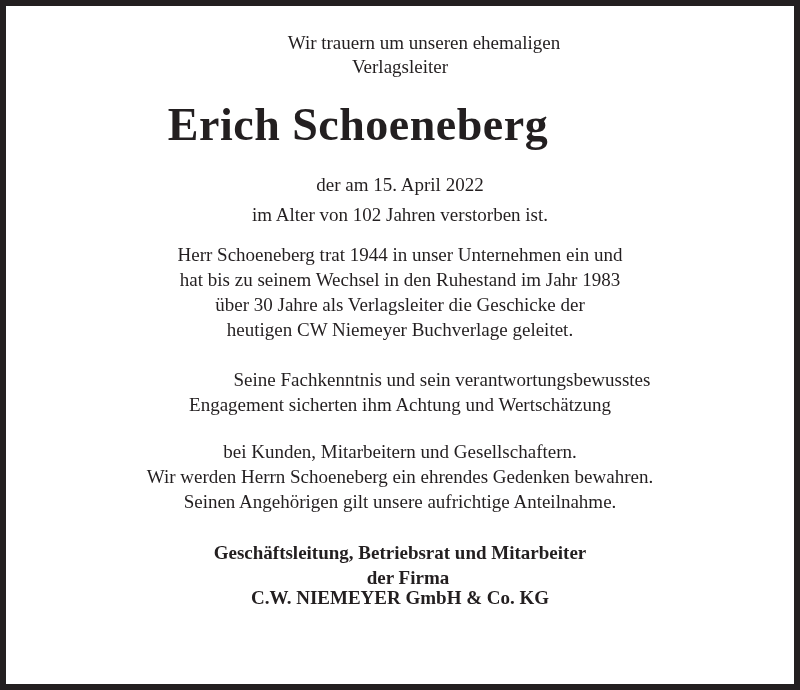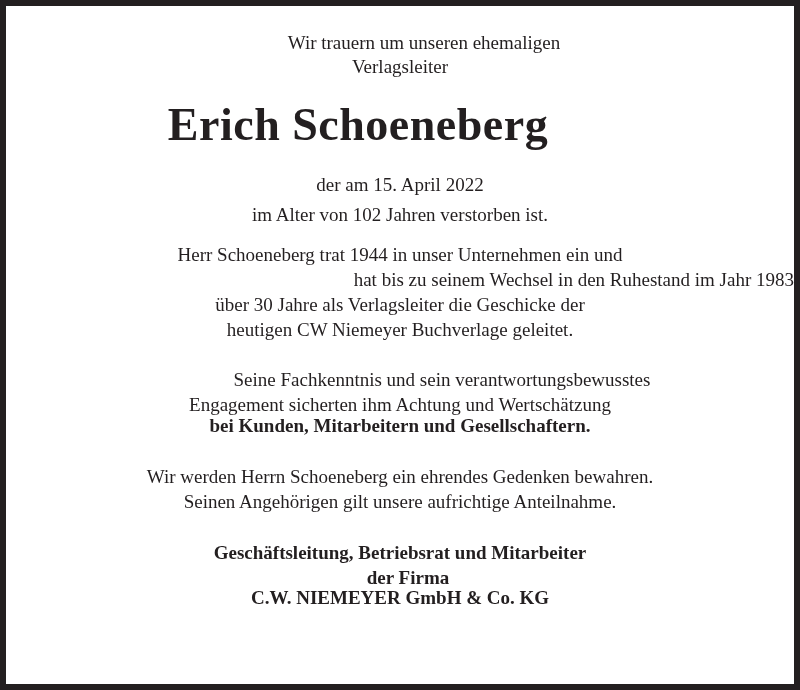--- a/index.html
+++ b/index.html
@@ -61,27 +61,27 @@
 
     <div class="line" style="top:25px;padding-left:24px;">Wir trauern um unseren ehemaligen</div>
     <div class="line" style="top:49px;">Verlagsleiter</div>
 
     <div class="name" style="top:93px;">Erich Schoeneberg</div>
 
     <div class="line" style="top:167px;">der am 15. April 2022</div>
     <div class="line" style="top:197px;">im Alter von 102 Jahren verstorben ist.</div>
 
     <div class="line" style="top:237px;">Herr Schoeneberg trat 1944 in unser Unternehmen ein und</div>
-    <div class="line" style="top:262px;text-align:right;">hat bis zu seinem Wechsel in den Ruhestand im Jahr 1983</div>
+    <div class="line" style="top:262px;">hat bis zu seinem Wechsel in den Ruhestand im Jahr 1983</div>
     <div class="line" style="top:287px;">über 30 Jahre als Verlagsleiter die Geschicke der</div>
     <div class="line" style="top:312px;">heutigen CW Niemeyer Buchverlage geleitet.</div>
 
     <div class="line" style="top:362px;margin-left:42px;">Seine Fachkenntnis und sein verantwortungsbewusstes</div>
     <div class="line" style="top:387px;">Engagement sicherten ihm Achtung und Wertschätzung</div>
-    <div class="line" style="top:408px;font-weight:bold;">bei Kunden, Mitarbeitern und Gesellschaftern.</div>
+    <div class="line" style="top:434px;">bei Kunden, Mitarbeitern und Gesellschaftern.</div>
 
     <div class="line" style="top:459px;">Wir werden Herrn Schoeneberg ein ehrendes Gedenken bewahren.</div>
     <div class="line" style="top:484px;">Seinen Angehörigen gilt unsere aufrichtige Anteilnahme.</div>
 
     <div class="line bold" style="top:535px;">Geschäftsleitung, Betriebsrat und Mitarbeiter</div>
     <div class="line bold" style="top:560px;padding-left:8px;">der Firma</div>
 
     <div class="line bold" style="top:580px;">C.W. NIEMEYER GmbH &amp; Co. KG</div>
 
   </div>

